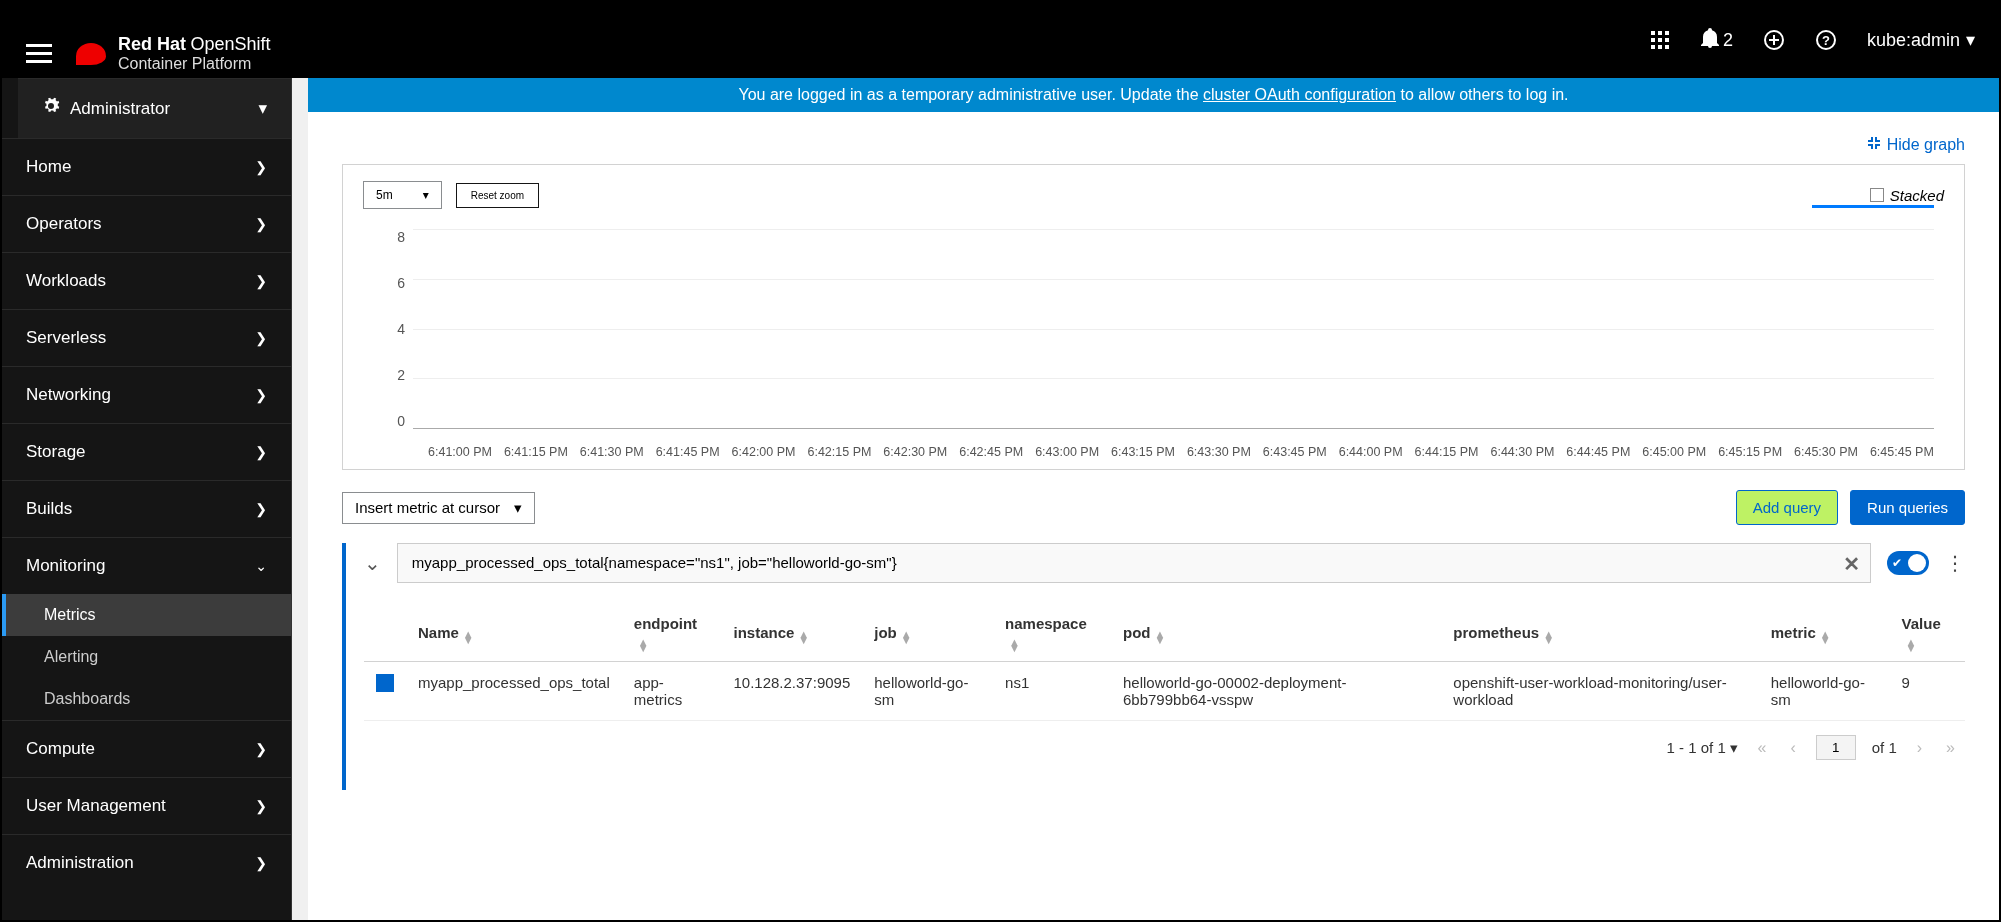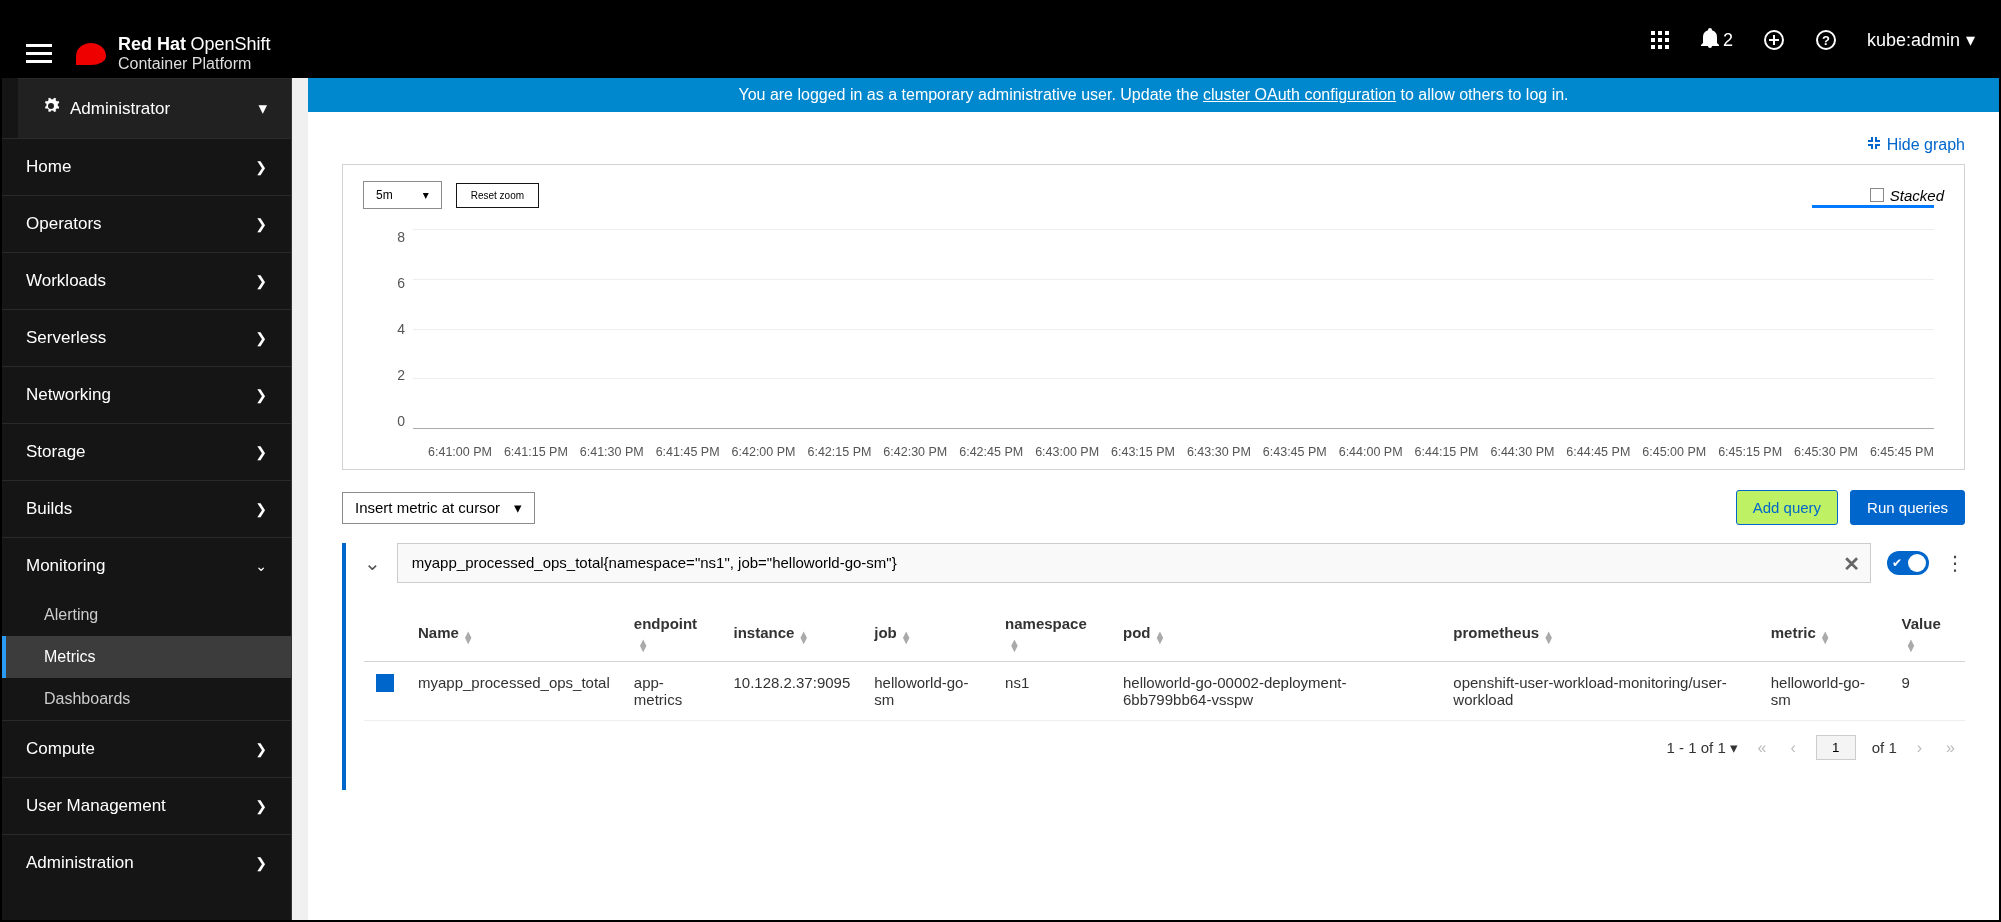--- a/index.html
+++ b/index.html
@@ -180,22 +180,22 @@
         </div>
       <div class="nav-item">
           <span>Builds</span>
           <span class="chevron">❯</span>
         </div>
       <div class="nav-item">
           <span>Monitoring</span>
           <span class="chevron">⌄</span>
         </div>
       <div class="sub-items">
+        <div class="sub-item active">Metrics</div>
         <div class="sub-item">Alerting</div>
-        <div class="sub-item active">Metrics</div>
         <div class="sub-item">Dashboards</div>
       </div>
       <div class="nav-item">
           <span>Compute</span>
           <span class="chevron">❯</span>
         </div>
       <div class="nav-item">
           <span>User Management</span>
           <span class="chevron">❯</span>
         </div>

